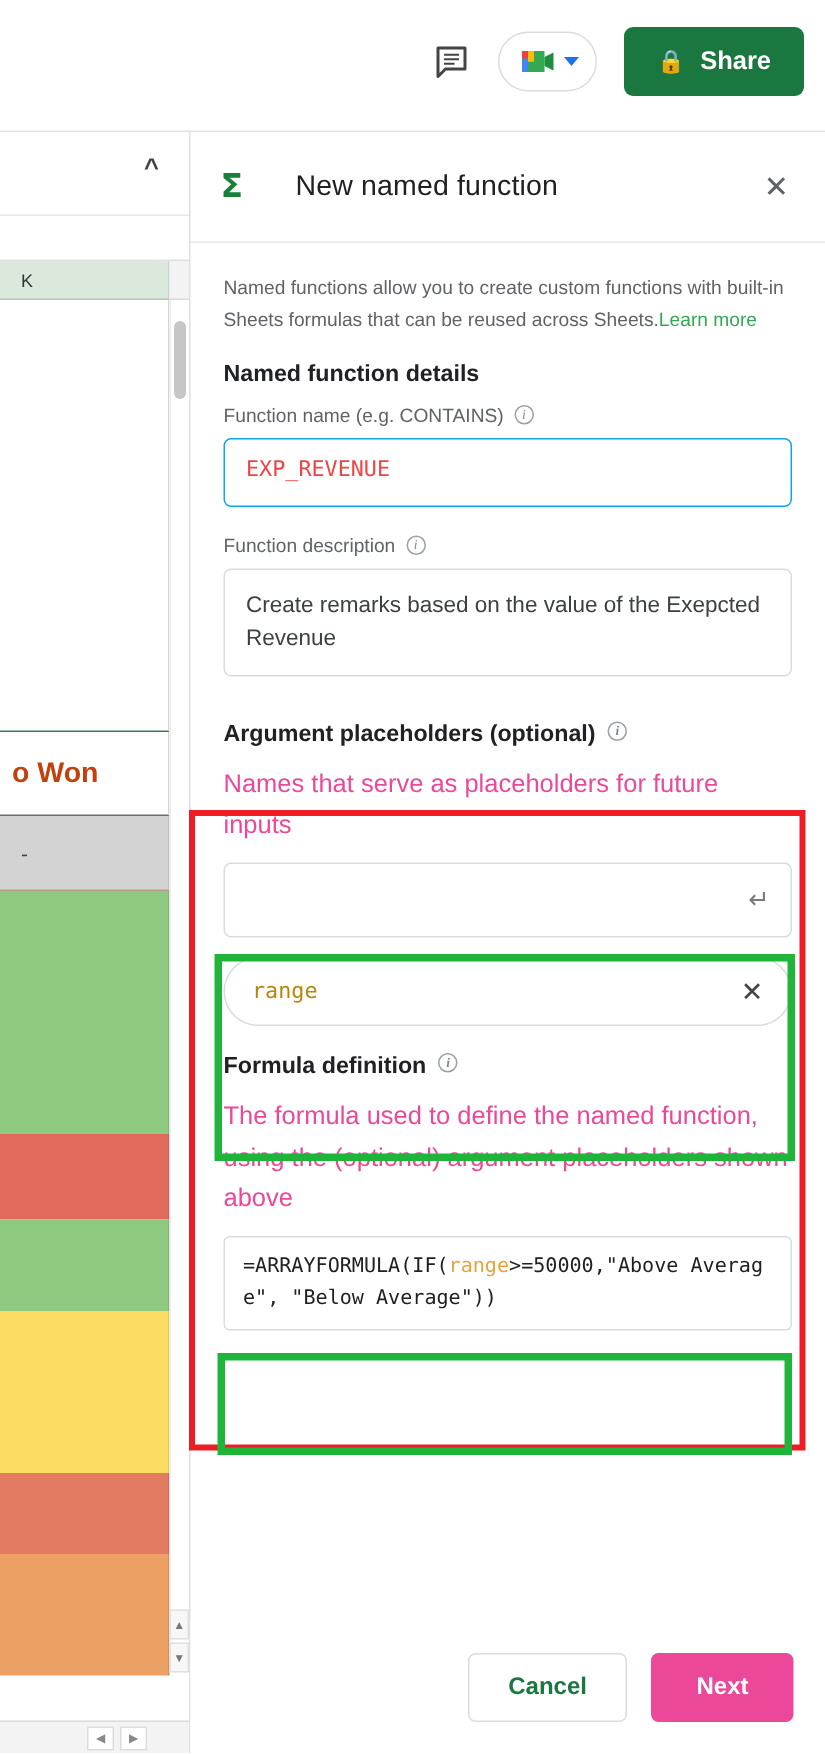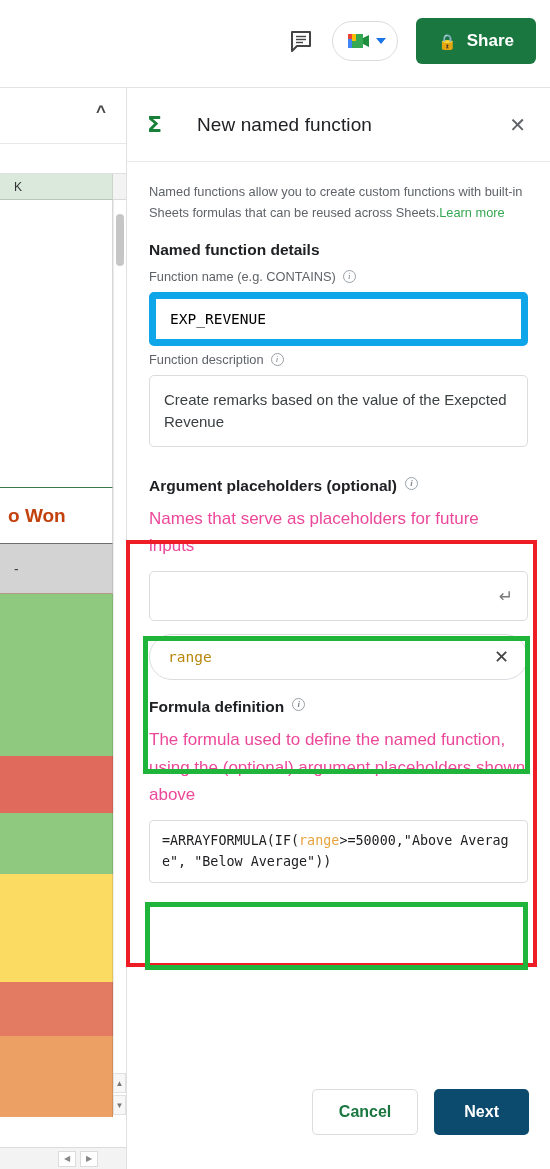--- a/index.html
+++ b/index.html
@@ -148,23 +148,23 @@
     font-size: 12.8px; color: #5f6368; margin-bottom: 8px;
     display: flex; align-items: center; gap: 7px;
   }
   .info-icon {
     display: inline-flex; align-items: center; justify-content: center;
     width: 13px; height: 13px; border: 1.2px solid #9aa0a6; border-radius: 50%;
     font-size: 9px; color: #80868b; font-style: italic; line-height: 1;
     font-family: "Liberation Serif", serif; cursor: pointer; flex: none;
   }
   .text-input {
-    width: 100%; min-height: 46px; border: 7px solid #0ea5e9; border-radius: 5px;
-    background: #fff; padding: 12px 14px; font-size: 14.5px; color: #000000;
-    font-family: "DejaVu Sans Mono", monospace; margin-bottom: 6px;
+    width: 100%; min-height: 46px; border: 1px solid #0ea5e9; border-radius: 5px;
+    background: #fff; padding: 12px 14px; font-size: 14.5px; color: #ef4444;
+    font-family: "DejaVu Sans Mono", monospace; margin-bottom: 18px;
   }
   .desc-box {
     width: 100%; border: 1px solid #dadce0; border-radius: 5px; background: #fff;
     padding: 13px 14px; font-size: 15px; line-height: 1.45; color: #3c4043;
     margin-bottom: 14px;
   }
 
   
   .anno-red {
     position: absolute; left: 126px; top: 540px; width: 411px; height: 427px;
@@ -205,32 +205,32 @@
 
   .formula-box {
     width: 100%; border: 1px solid #dadce0; border-radius: 4px; background: #fff;
     padding: 10px 12px; font-family: "DejaVu Sans Mono", monospace;
     font-size: 13.4px; line-height: 1.55; color: #202124; word-break: break-all;
   }
   .tok-arg { color: #e8a33d; }
 
   
   .panel-footer {
-    position: absolute; left: 0; bottom: 13px; width: 424px; height: 88px;
+    position: absolute; left: 0; bottom: 0; width: 424px; height: 88px;
     display: flex; align-items: center; justify-content: flex-end; gap: 16px;
     padding-right: 22px; background: #fff;
   }
   .btn-cancel {
     height: 46px; padding: 0 26px; border: 1px solid #dadce0; border-radius: 5px;
     background: #fff; color: #1a7740; font-size: 16px; font-weight: bold;
     cursor: pointer; font-family: "Liberation Sans", sans-serif;
   }
   .btn-next {
     height: 46px; padding: 0 30px; border: none; border-radius: 5px;
-    background: #0c4a6e; color: #fff; font-size: 16px; font-weight: bold;
+    background: #ec4899; color: #fff; font-size: 16px; font-weight: bold;
     cursor: pointer; font-family: "Liberation Sans", sans-serif;
   }
 </style>
 </head>
 <body>
 
 <div id="root">
 
   <div class="topbar">
     <div class="topbar-right">

